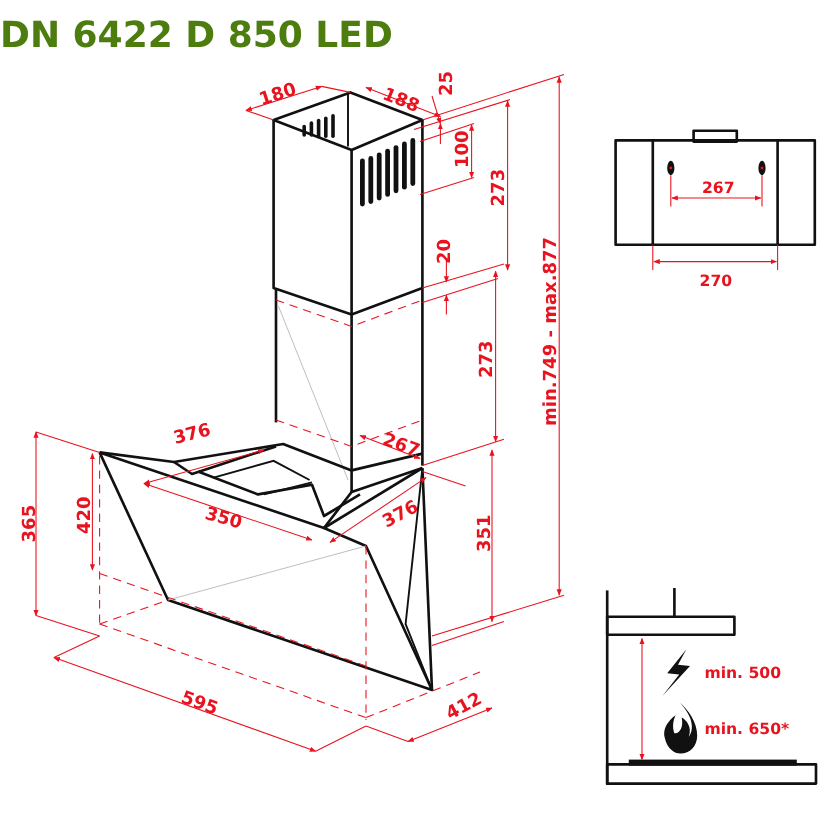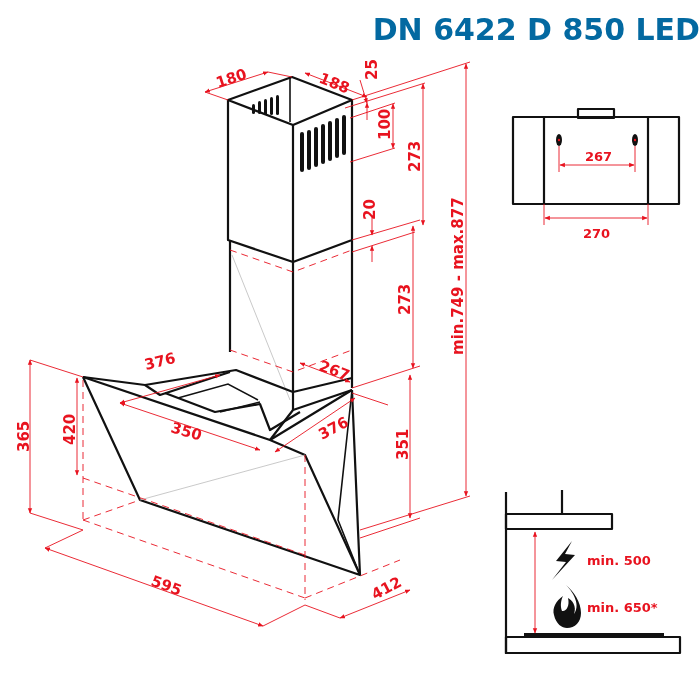--- a/index.html
+++ b/index.html
@@ -1,17 +1,17 @@
 <!DOCTYPE html>
 <html><head>
 <meta charset="utf-8">
 <style>
   html, body { margin: 0; padding: 0; background: #ffffff; }
   body { width: 700px; height: 700px; position: relative; overflow: hidden; font-family: "DejaVu Sans", sans-serif; }
-  .title { position: absolute; left: 0; top: 12px; width: 700px; text-align: right; font-size: 30px; font-weight: bold; color: #0369a1; letter-spacing: 0px; }
+  .title { position: absolute; left: 0; top: 12px; width: 700px; text-align: left; font-size: 30px; font-weight: bold; color: #4d7c0f; letter-spacing: 0px; }
   svg { position: absolute; left: 0; top: 0; }
   .dim { fill: #e8131f; font-family: "DejaVu Sans", sans-serif; font-weight: bold; font-size: 15px; }
   .dimsm { fill: #e8131f; font-family: "DejaVu Sans", sans-serif; font-weight: bold; font-size: 13px; }
   .rl { stroke: #e8131f; stroke-width: 0.9; fill: none; }
   .rd { stroke: #e8131f; stroke-width: 0.9; fill: none; stroke-dasharray: 7 5; }
   .bk { stroke: #111; stroke-width: 2.2; fill: none; stroke-linejoin: round; }
   .bkt { stroke: #111; stroke-width: 1.6; fill: none; }
   .gr { stroke: #bbbbbb; stroke-width: 0.8; fill: none; }
   .slot { fill: #111; }
 </style>

